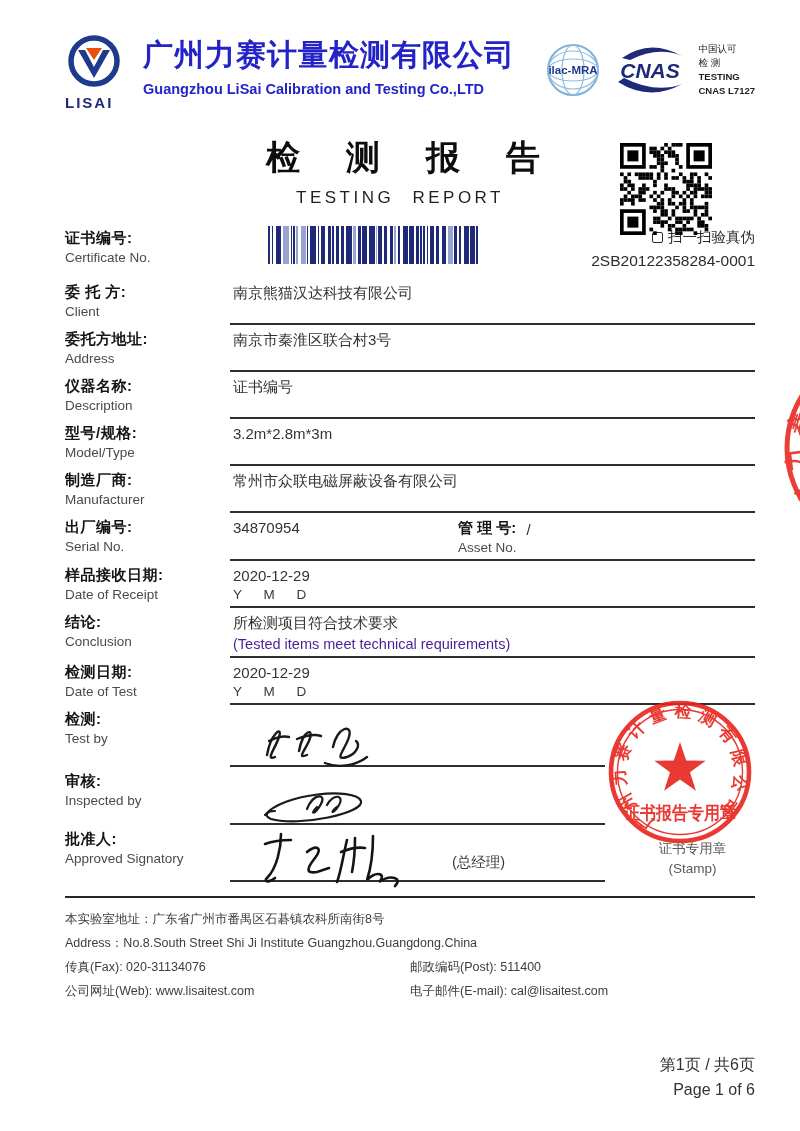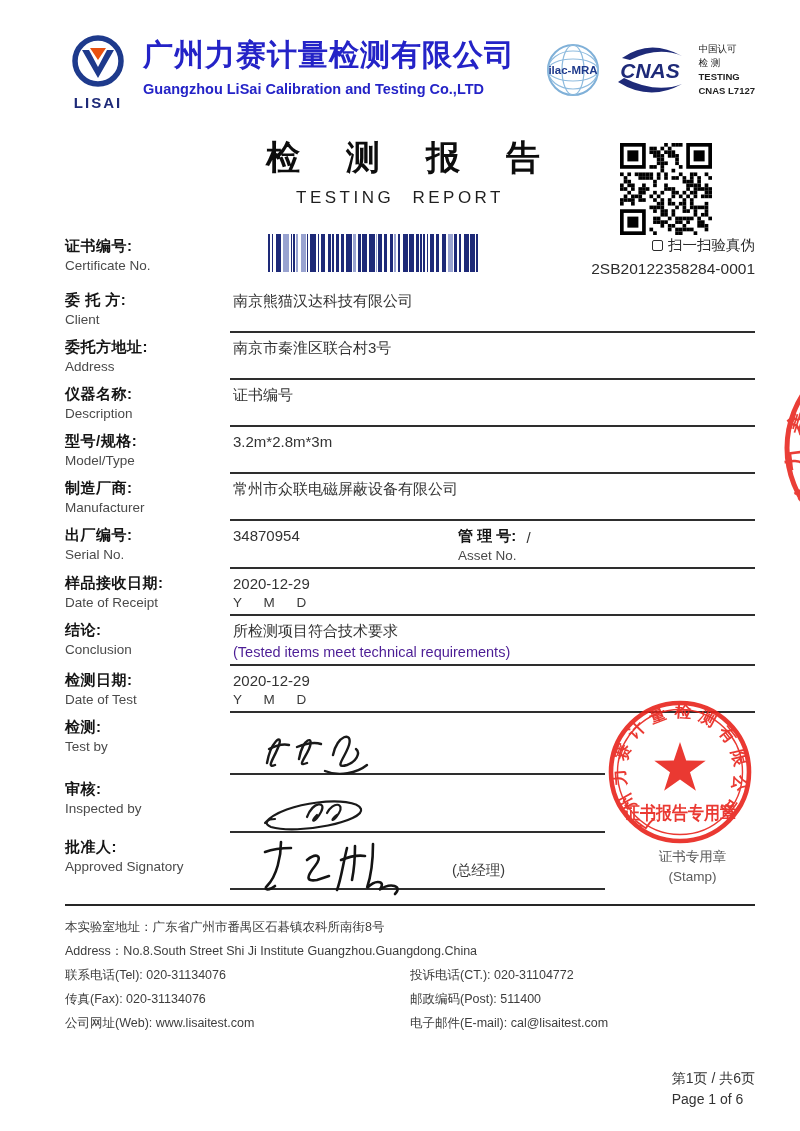--- a/index.html
+++ b/index.html
@@ -9,37 +9,37 @@
   *{margin:0;padding:0;box-sizing:border-box;}
   html,body{background:#888;}
   .page{
     width:800px;height:1131px;position:relative;background:#fff;overflow:hidden;
     margin:0 auto;font-family:"Liberation Sans","DejaVu Sans",sans-serif;
   }
   .content{padding:0 45px 0 65px;}
 
   
   .hdr{display:flex;align-items:flex-start;padding:34px 45px 0 65px;}
-  .logo-wrap{width:66px;text-align:center;flex:0 0 auto;}
+  .logo-wrap{width:66px;text-align:left;flex:0 0 auto;}
   .logo-txt{color:var(--navy);font-weight:bold;font-size:15px;letter-spacing:2px;margin-top:-2px;}
   .company{margin-left:12px;padding-top:4px;}
   .company-cn{font-size:30px;font-weight:bold;color:var(--blue);letter-spacing:1px;line-height:1.1;}
   .company-en{font-size:14.5px;font-weight:bold;color:var(--blue);margin-top:10px;}
   .hdr-right{margin-left:auto;display:flex;align-items:center;gap:7px;padding-top:8px;}
   .accred{font-size:9.5px;color:#222;line-height:1.45;}
   .accred .b{font-weight:bold;}
 
   
   .title-blk{text-align:center;margin-top:24px;}
   .title-cn{font-size:34px;font-weight:bold;color:#0d0d0d;letter-spacing:6px;padding-left:12px;}
   .title-en{font-size:17px;color:#1f1f1f;letter-spacing:3.5px;word-spacing:10px;margin-top:7px;}
   .qr-abs{position:absolute;left:620px;top:143px;}
 
   
-  .rows{margin-top:24px;}
+  .rows{margin-top:16px;}
   .row{display:grid;grid-template-columns:165px 1fr;min-height:47px;}
   .cert-row{grid-template-columns:165px 1fr auto;min-height:54px;}
   .lab{padding-top:5px;}
   .lab .cn{font-size:15px;font-weight:bold;color:var(--label);letter-spacing:.5px;}
   .lab .en{font-size:13.5px;color:var(--sub);margin-top:2px;}
   .val{border-bottom:2px solid var(--ink);font-size:15px;color:var(--val);padding:6px 0 4px 3px;}
   .val .main{display:block;}
   .ymd{display:block;word-spacing:18px;font-size:13.5px;color:#3a3a3a;margin-top:3px;}
   .val-en{display:block;font-size:14.5px;color:#4c1d95;margin-top:3px;}
   .val-split{display:flex;align-items:flex-start;}
@@ -67,21 +67,21 @@
   .stamp-edge{position:absolute;left:770px;top:350px;opacity:.88;z-index:5;}
   .stamp-ring{fill:none;stroke:var(--red);}
   .stamp-fill{fill:var(--red);}
   .stamp-txt{fill:var(--red);font-weight:bold;font-family:"DejaVu Sans",sans-serif;}
 
   
   .footer{margin:14px 45px 0 65px;border-top:2.5px solid #262626;padding-top:6px;
           font-size:12.5px;color:#3d3d3d;}
   .f-row{margin-top:7px;line-height:1.35;}
   .f-grid{display:grid;grid-template-columns:1fr 1fr;margin-top:7px;}
-  .page-num{position:absolute;right:45px;bottom:20px;font-size:14px;color:#333;line-height:1.55;}
+  .page-num{position:absolute;right:45px;bottom:28px;text-align:right;font-size:16px;color:#333;line-height:1.55;}
 </style>
 </head>
 <body>
 
 <div class="page">
 
   <div class="hdr">
     <div class="logo-wrap">
       <svg width="58" height="58" viewBox="0 0 58 58">
         <circle cx="29" cy="27" r="23" fill="none" stroke="#1e3a8c" stroke-width="5.5"></circle>
@@ -504,24 +504,20 @@
         <div>证书专用章</div>
         <div>(Stamp)</div>
       </div>
     </div>
   </div>
 
   <div class="footer">
     <div class="f-row">本实验室地址：广东省广州市番禺区石碁镇农科所南街8号</div>
     <div class="f-row">Address：No.8.South Street Shi Ji Institute Guangzhou.Guangdong.China</div>
     <div class="f-grid">
-      <div>联系电话(Tel): 020-31134076</div>
-      <div>投诉电话(CT.): 020-31104772</div>
-    </div>
-    <div class="f-grid">
       <div>传真(Fax): 020-31134076</div>
       <div>邮政编码(Post): 511400</div>
     </div>
     <div class="f-grid">
       <div>公司网址(Web): www.lisaitest.com</div>
       <div>电子邮件(E-mail): cal@lisaitest.com</div>
     </div>
   </div>
 
   <div class="page-num">

